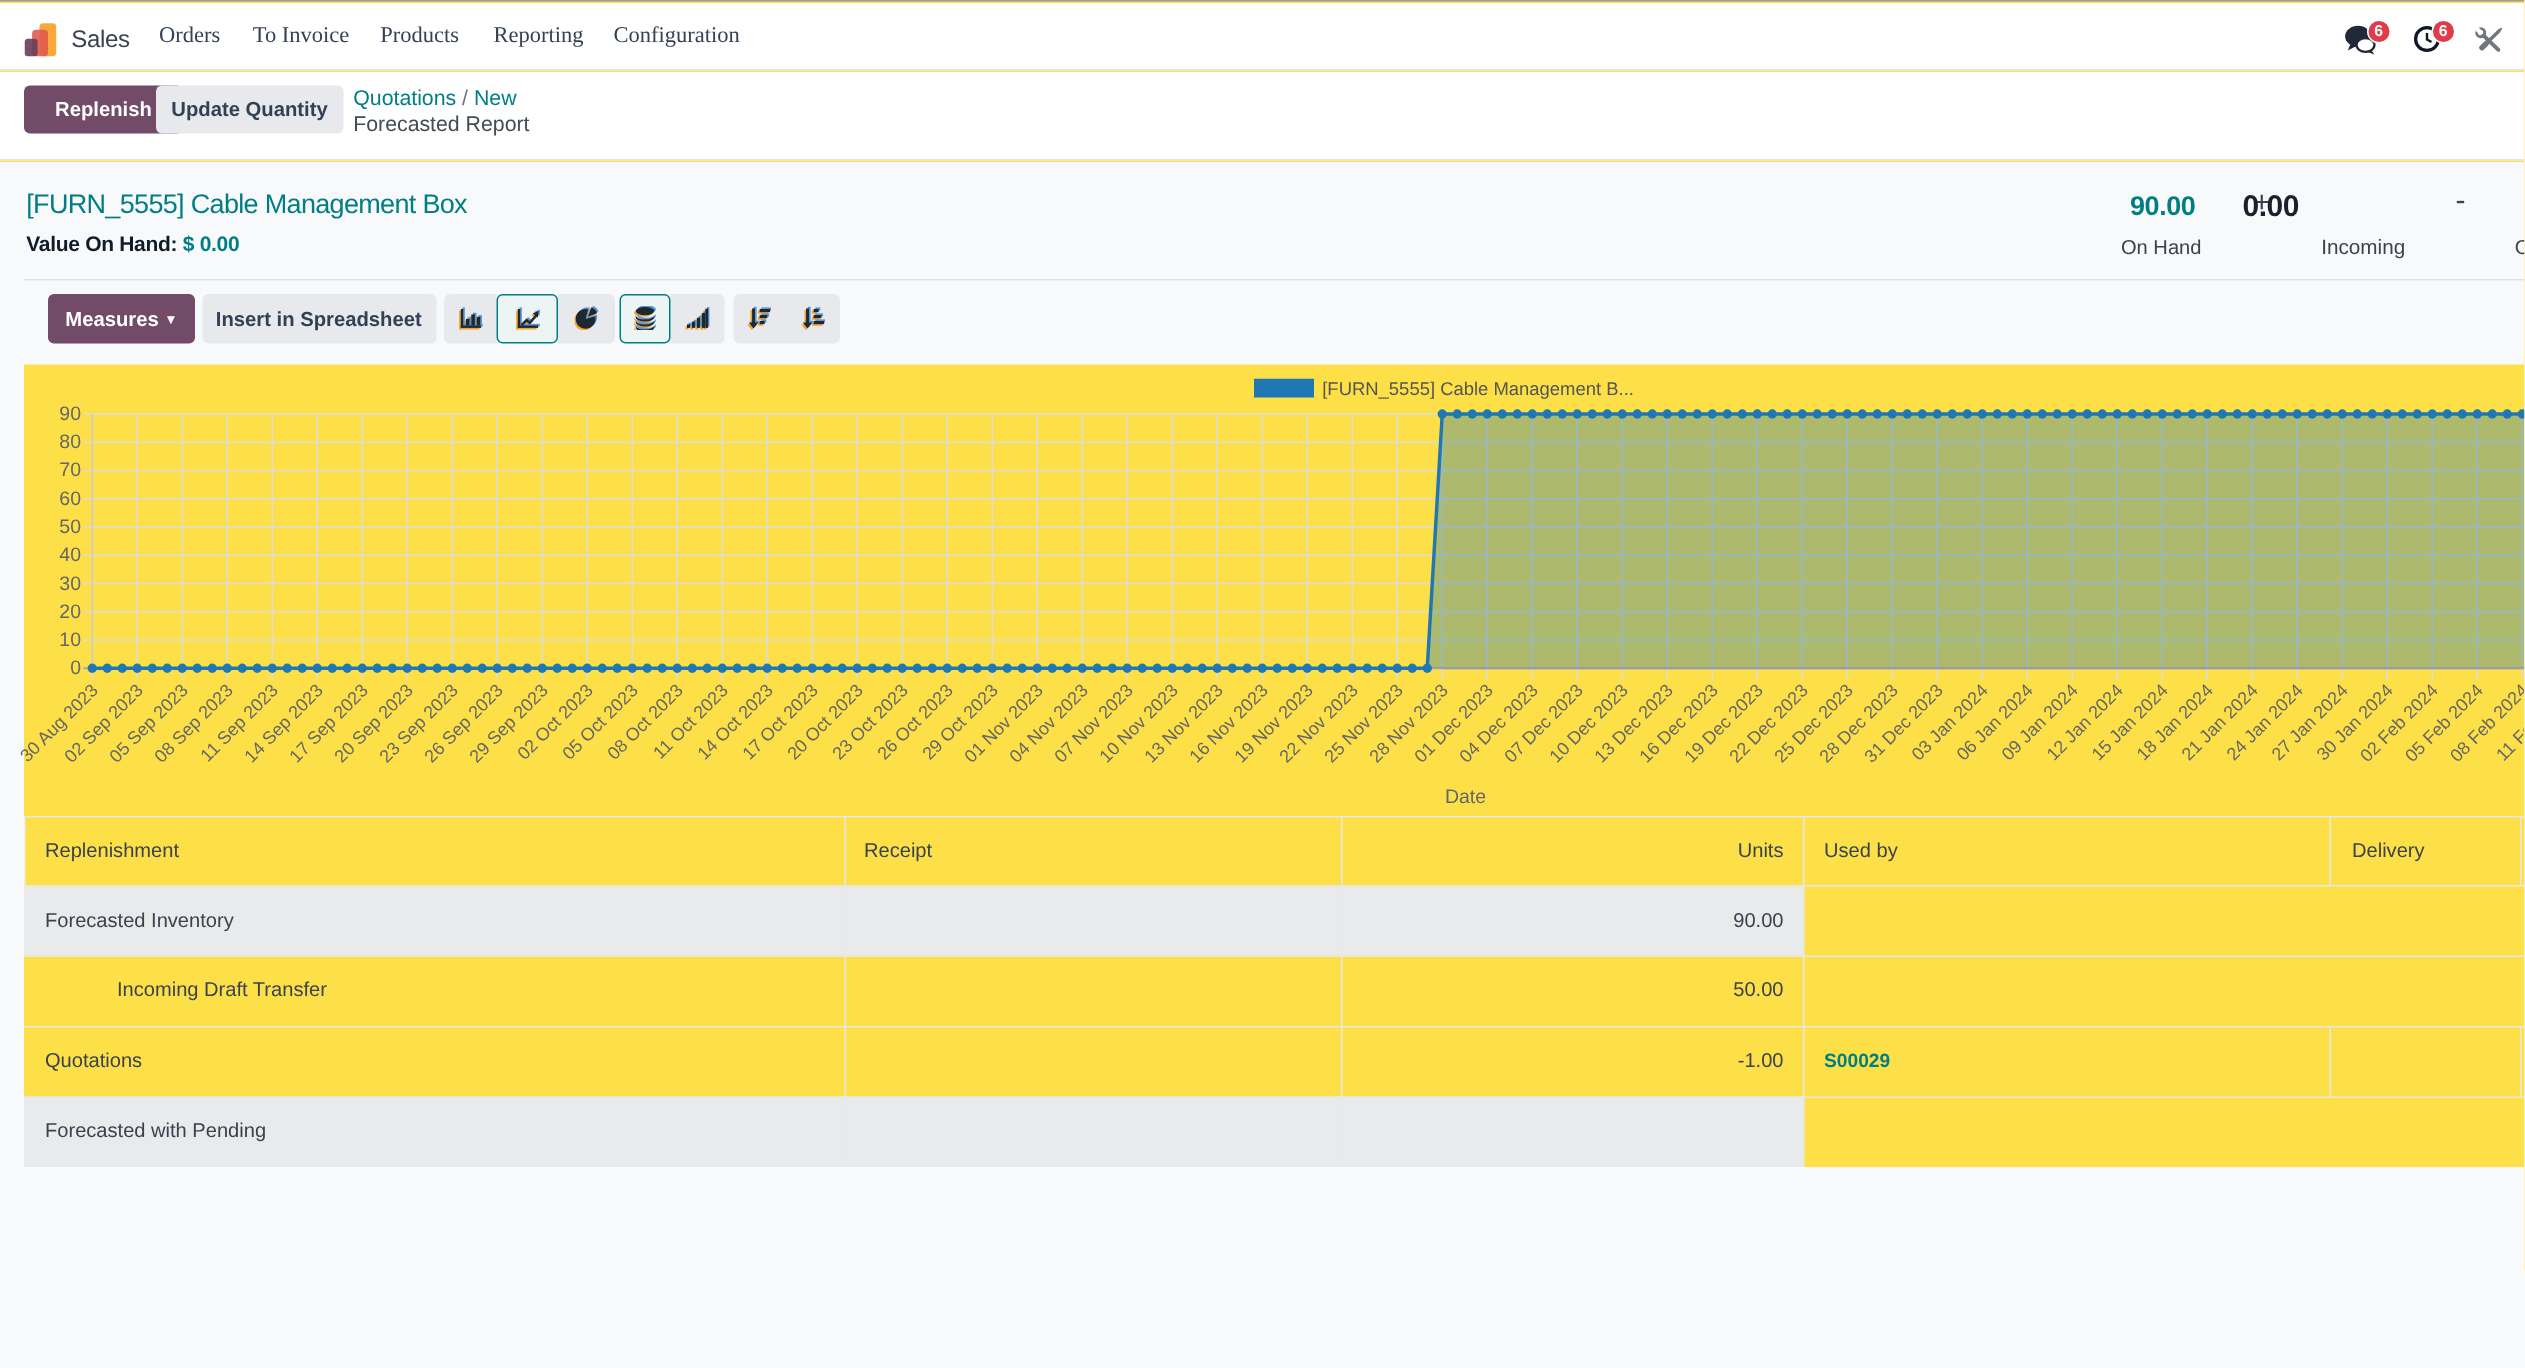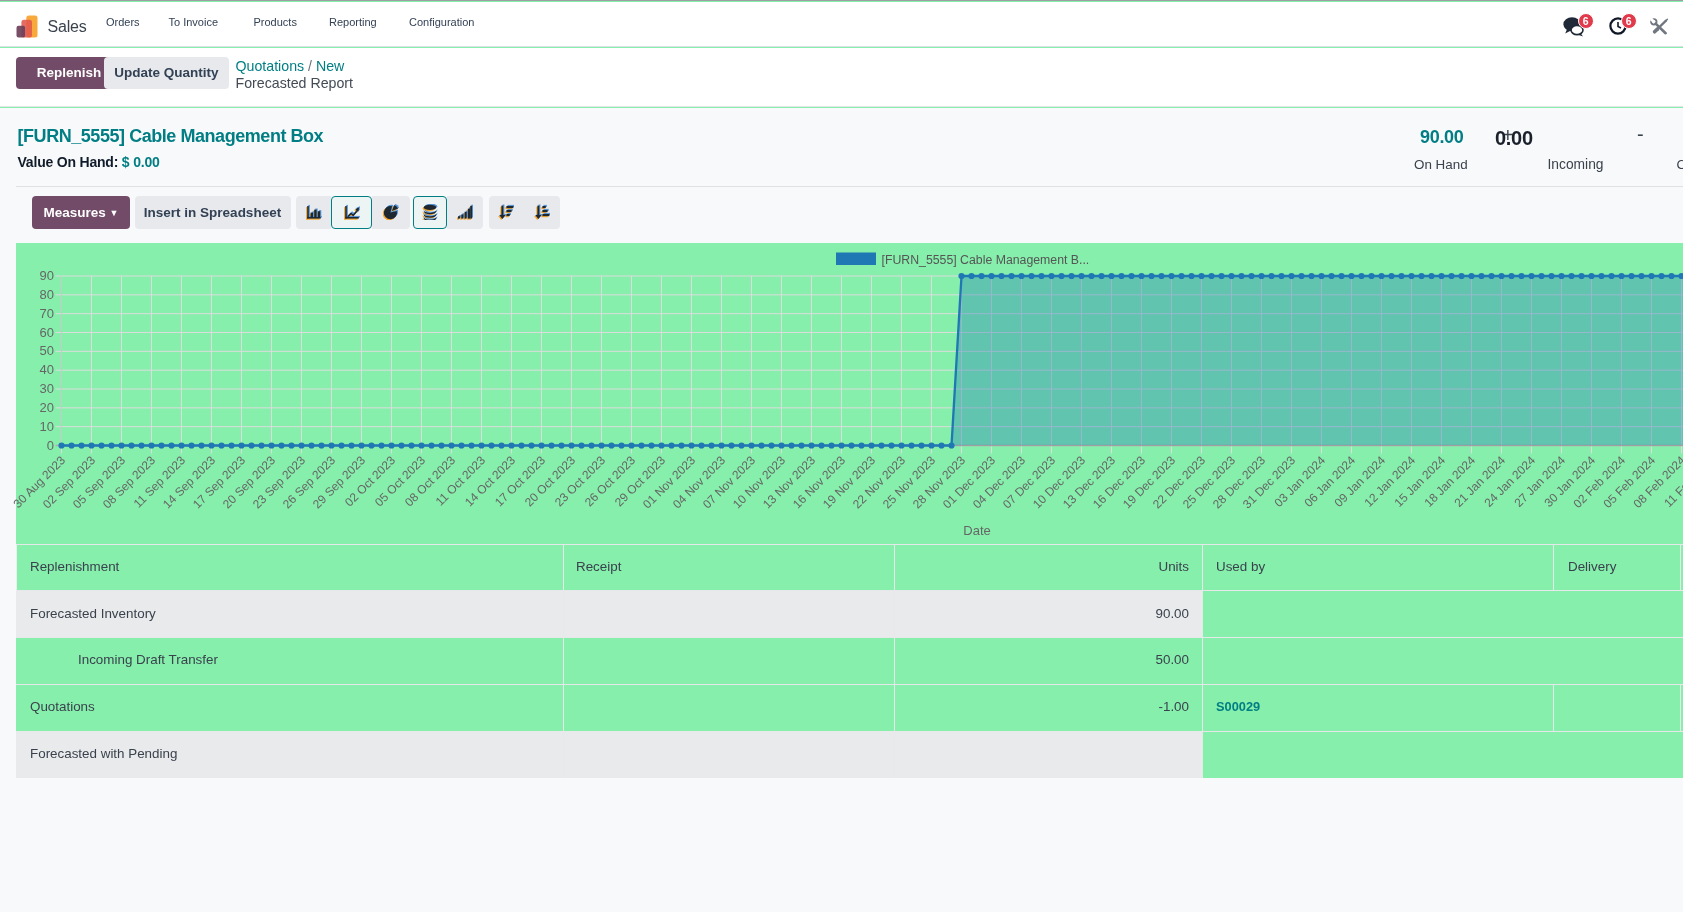--- a/index.html
+++ b/index.html
@@ -1,19 +1,19 @@
 <!DOCTYPE html>
 <html><head><meta charset="utf-8"><title>Forecasted Report</title>
 <style>
 * { margin:0; padding:0; box-sizing:border-box; }
 html,body { width:1683px; height:912px; font-family:"Liberation Sans", sans-serif; background:#fff; }
-#app { position:relative; width:1683px; height:912px; overflow:hidden; background:#86efac; }
+#app { position:relative; width:1683px; height:912px; overflow:hidden; background:#fde047; }
 .abs { position:absolute; }
 .tc { color:#3a424d; font-size:13.4px; }
-.navitem { color:#334155; font-size:11px; top:16px; }
+.navitem { color:#334155; font-size:15px; top:16px;font-family:Liberation Serif, serif; }
 .btn { display:flex; align-items:center; justify-content:center; border-radius:4px; font-weight:700; font-size:13.5px; }
 .btn-sec { background:#e7e9ed; color:#334155; }
 .iconbtn { position:absolute; top:195.5px; height:33.6px; background:#e7e9ed; display:flex; align-items:center; justify-content:center; }
 .iconbtn.sel { background:#edf4f4; border:1.6px solid #017e84; border-radius:4px; z-index:2; }
 .teal { color:#017e84; }
 </style></head>
 <body>
 <div id="app">
 
   <div class="abs" style="left:0;top:0;width:1683px;height:1.2px;background:#9a9ea3;"></div>
@@ -54,21 +54,21 @@
     </g>
   </svg>
 
   <div class="abs" style="left:0;top:47.5px;width:1683px;height:59.6px;background:#fff;border-bottom:1px solid #e3e6e9;"></div>
   <div class="abs btn" style="left:16px;top:57px;width:106px;height:31.7px;background:#714b67;color:#fff;">Replenish</div>
   <div class="abs btn btn-sec" style="left:103.5px;top:57px;width:125.7px;height:31.7px;">Update Quantity</div>
   <div class="abs" style="left:235.5px;top:57.5px;font-size:14.2px;"><span class="teal">Quotations</span><span style="color:#6b7280;"> / </span><span class="teal">New</span></div>
   <div class="abs" style="left:235.5px;top:75px;font-size:14.2px;color:#434b55;">Forecasted Report</div>
 
   <div class="abs" style="left:0;top:107.5px;width:1683px;height:135px;background:#f8f9fa;"></div>
-  <div class="abs" style="left:17.5px;top:126px;font-size:18px;letter-spacing:-0.45px;font-weight:700;color:#017e84;">[FURN_5555] Cable Management Box</div>
+  <div class="abs" style="left:17.5px;top:126px;font-size:18px;letter-spacing:-0.45px;font-weight:400;color:#017e84;">[FURN_5555] Cable Management Box</div>
   <div class="abs" style="left:17.5px;top:153.5px;font-size:14px;letter-spacing:-0.2px;font-weight:700;color:#111c2b;">Value On Hand: <span class="teal" style="font-weight:700;">$ 0.00</span></div>
   <div class="abs" style="left:1420px;top:127px;font-size:18px;letter-spacing:-0.3px;font-weight:700;color:#017e84;">90.00</div>
   <div class="abs" style="left:1414px;top:157px;font-size:13.4px;color:#3a424d;">On Hand</div>
   <div class="abs" style="left:1502px;top:124px;font-size:20px;font-weight:400;color:#3a424d;">+</div>
   <div class="abs" style="left:1495px;top:127px;font-size:20px;letter-spacing:-0.3px;font-weight:700;color:#1a202c;">0.00</div>
   <div class="abs" style="left:1547.5px;top:157px;font-size:13.8px;color:#3a424d;">Incoming</div>
   <div class="abs" style="left:1637px;top:123px;font-size:20px;font-weight:400;color:#3a424d;">-</div>
   <div class="abs" style="left:1676.5px;top:157px;font-size:13.4px;color:#3a424d;">Ou</div>
   <div class="abs" style="left:16px;top:186px;width:1667px;height:1px;background:#dfe2e5;"></div>
 

